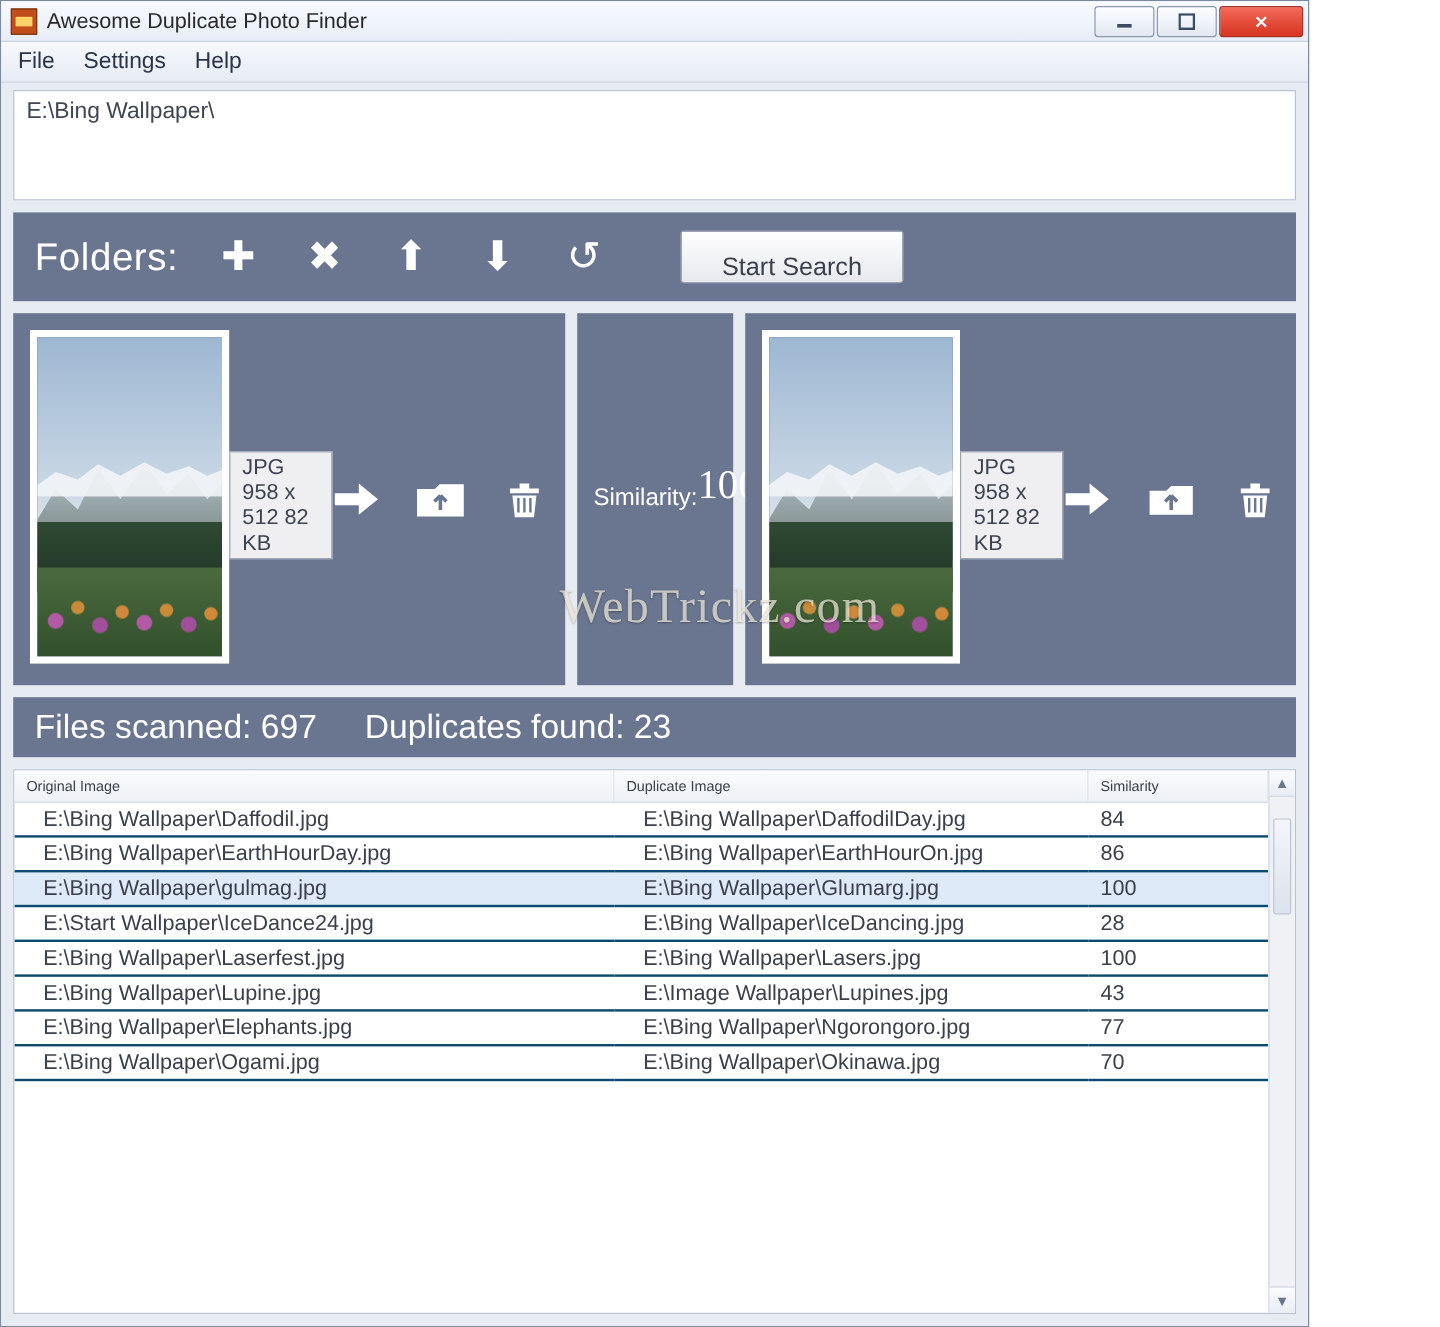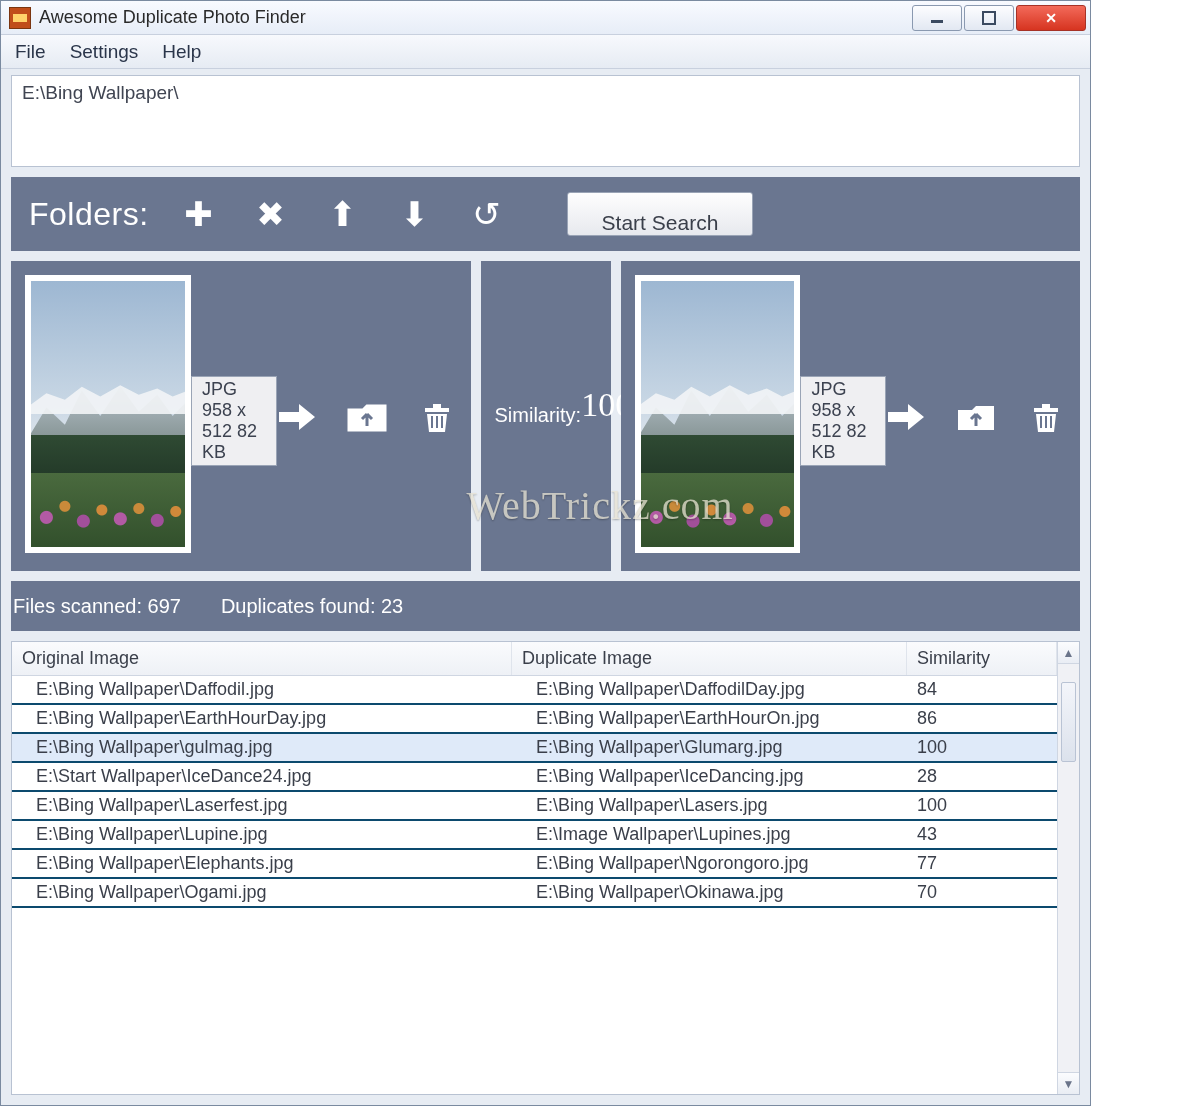--- a/index.html
+++ b/index.html
@@ -178,43 +178,43 @@
   .panel-actions svg { width: 40px; height: 34px; fill: #fff; }
   .mid .sim-lbl { color: #fff; font-size: 20px; margin-bottom: 4px; }
   .mid .sim-val { color: #fff; font-size: 34px; font-weight: 400; margin-bottom: 24px; font-family: Liberation Serif, serif; }
   .mid .swap { color: #fff; font-size: 34px; }
 
   .status-bar {
     background: #6a7690;
     color: #fff;
     height: 50px;
     display: flex; align-items: center;
-    padding: 0 2px;
+    padding: 0 18px;
     gap: 40px;
-    font-size: 20px;
+    font-size: 28px;
   }
   .table-wrap {
     flex: 1;
     background: #fff;
     border: 1px solid #b8c2d2;
     display: flex;
     overflow: hidden;
   }
   .table {
     flex: 1;
     overflow: hidden;
   }
   .thead, .trow {
     display: grid;
     grid-template-columns: 500px 1fr 150px;
   }
   .thead {
     background: linear-gradient(#fafbfd, #eef1f6);
     border-bottom: 1px solid #cfd6e2;
-    font-size: 18px;
+    font-size: 12px;
     color: #3a3f4a;
   }
   .thead > div { padding: 6px 10px; border-right: 1px solid #dfe4ec; }
   .trow { font-size: 18px; color: #3a3f4a; }
   .trow > div { padding: 3px 24px; border-bottom: 2px solid #0c4a6e; white-space: nowrap; overflow: hidden; text-overflow: ellipsis; }
   .trow > div:last-child { padding-left: 10px; }
   .trow.selected { background: #dfeaf9; }
   .vscroll {
     width: 22px;
     background: #f0f1f5;

